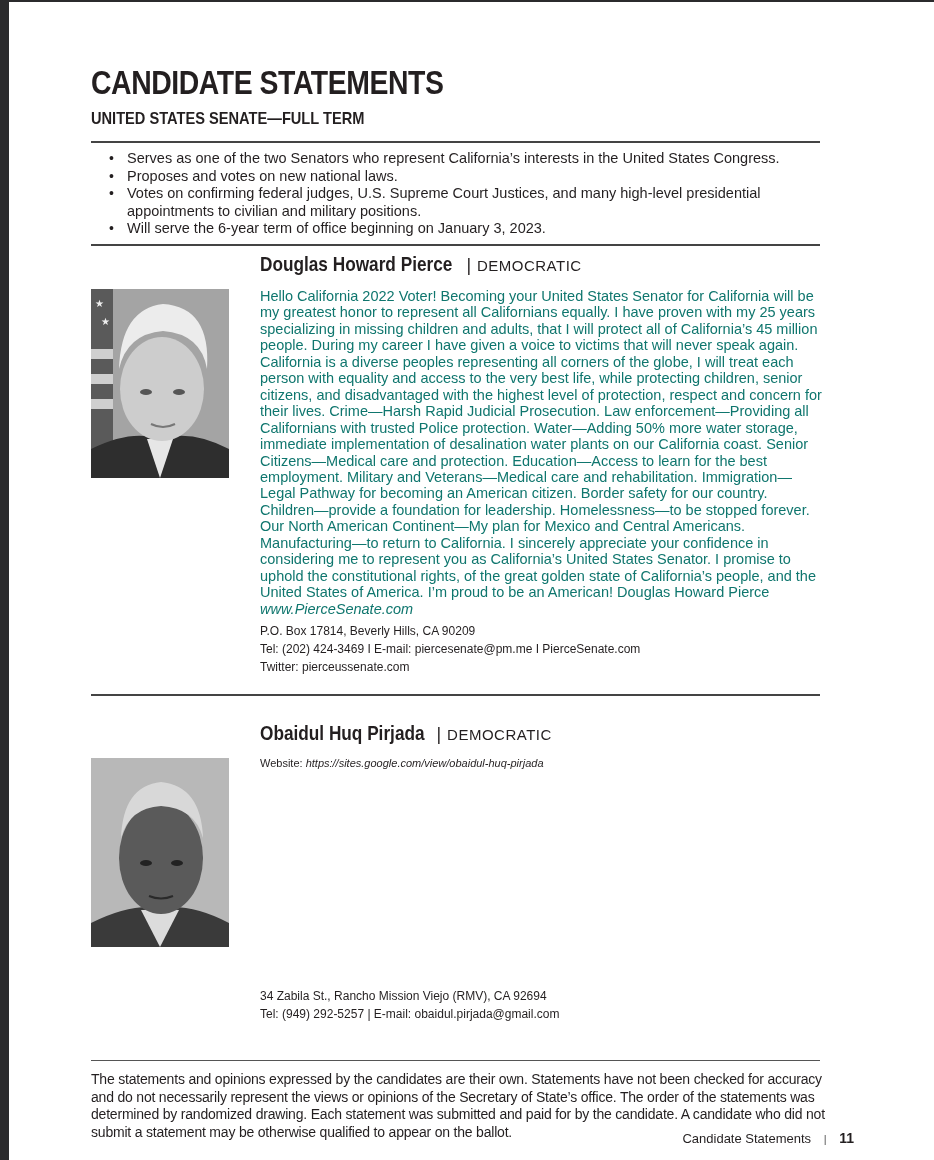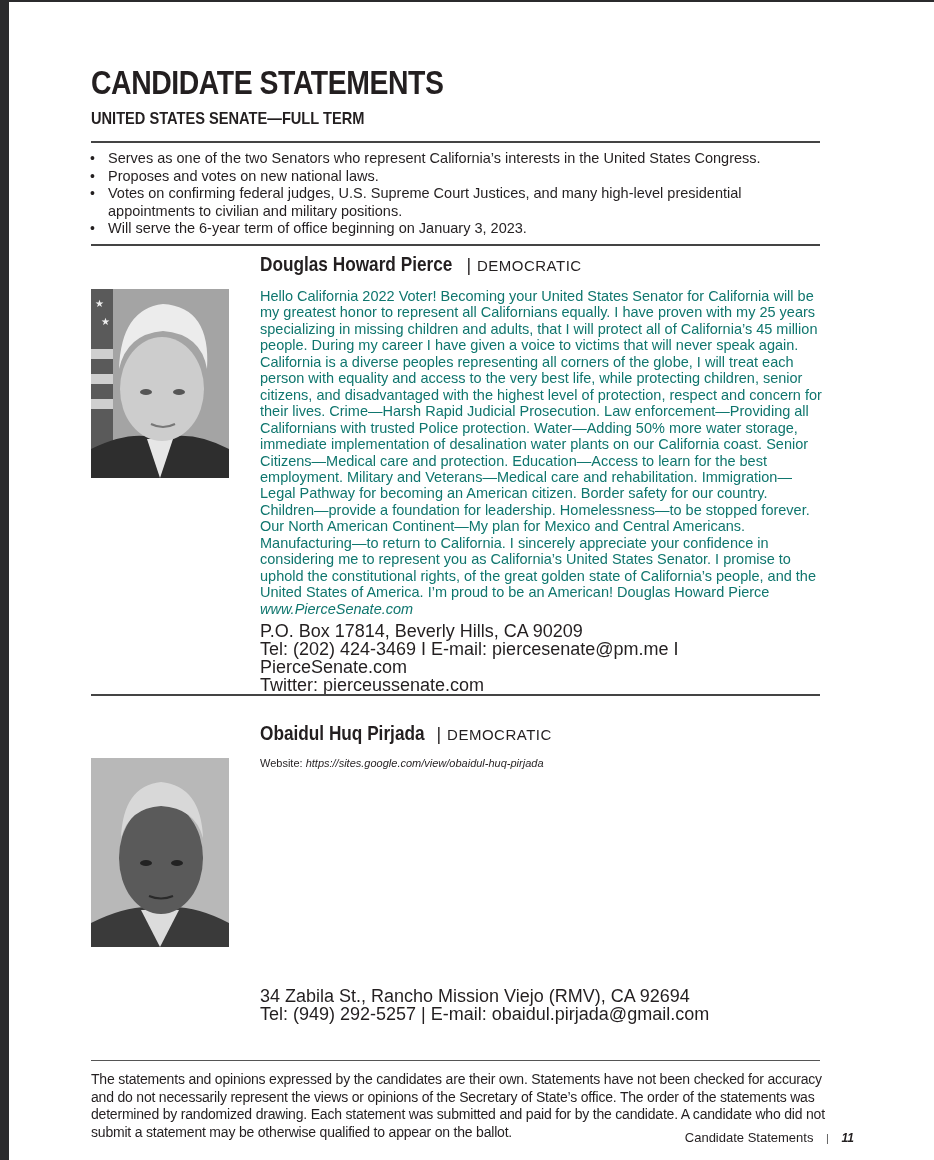--- a/index.html
+++ b/index.html
@@ -24,21 +24,21 @@
       transform: scaleX(0.86); transform-origin: left top;
     }
     .subtitle {
       position: absolute; left: 82px; top: 107px;
       font-weight: bold; font-size: 17px; color: #231f20;
       transform: scaleX(0.86); transform-origin: left top;
     }
     .rule { position: absolute; left: 82px; width: 729px; height: 2px; background: #444; }
     .rule.thin { height: 1px; background: #555; }
 
-    .duties { position: absolute; left: 81px; top: 148px; width: 729px; margin: 0; padding: 0; list-style: none; }
+    .duties { position: absolute; left: 100px; top: 148px; width: 729px; margin: 0; padding: 0; list-style: none; }
     .duties li {
       position: relative; padding-left: 18px; font-size: 14.5px; line-height: 17.5px; color: #231f20;
     }
     .duties li::before {
       content: "\2022"; position: absolute; left: 0; top: 0; font-size: 14px;
     }
 
     .cand-name {
       position: absolute; left: 251px; font-size: 21px; font-weight: bold; color: #231f20;
       white-space: nowrap;
@@ -51,34 +51,34 @@
       position: absolute; width: 138px; height: 189px; overflow: hidden; background: #9a9a9a;
     }
     .photo svg { display: block; }
 
     .statement {
       position: absolute; left: 251px; top: 286px; width: 562px;
       font-size: 14.5px; line-height: 16.45px; color: #0f766e; margin: 0;
     }
     .statement .site { font-style: italic; }
 
-    .contact { position: absolute; left: 251px; width: 570px; font-size: 18px; line-height: 18px; color: #231f20; }
+    .contact { position: absolute; left: 251px; width: 570px; font-size: 12px; line-height: 18px; color: #231f20; }
 
     .website-line { position: absolute; left: 251px; top: 755px; font-size: 11px; color: #231f20; }
     .website-line .url { font-style: italic; }
 
     .disclaimer {
       position: absolute; left: 82px; top: 1069px; width: 735px;
       font-size: 14px; line-height: 17.5px; color: #231f20; letter-spacing: -0.2px;
     }
     .footer {
       position: absolute; right: 80px; top: 1128px; font-size: 13px; color: #231f20; white-space: nowrap;
     }
     .footer .bar { margin: 0 9px; font-size: 11px; color: #555; }
-    .footer .pnum { font-weight: bold; font-size: 12px; font-style: italic; }
+    .footer .pnum { font-weight: bold; font-size: 14px; }
   </style>
 </head>
 <body>
 
 <div class="viewer-edge-left"></div>
 <div class="viewer-edge-top"></div>
 
 <div class="page">
 
   <div class="title">CANDIDATE STATEMENTS</div>

